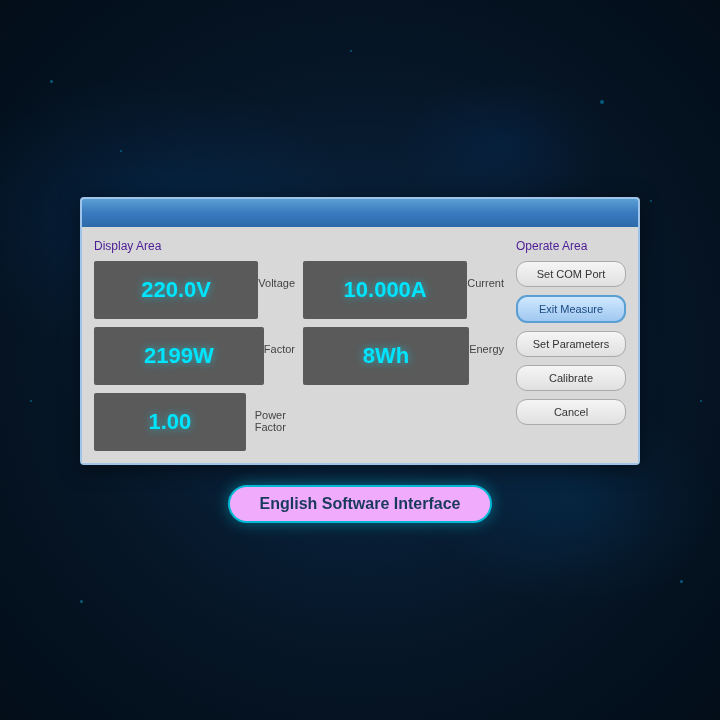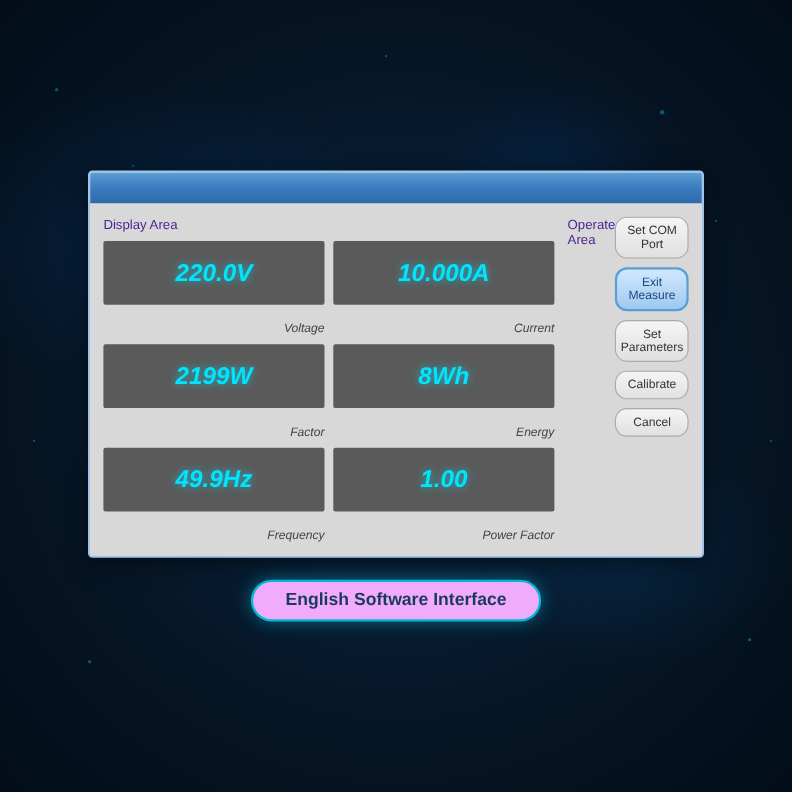--- a/index.html
+++ b/index.html
@@ -89,23 +89,22 @@
     }
 
     .metrics-grid {
       display: grid;
       grid-template-columns: 1fr 1fr;
       gap: 8px;
     }
 
     .metric-block {
       display: flex;
-      flex-direction: column;
-      align-items: flex-end;
-      font-style: italic;
+      flex-direction: row;
+      align-items: flex-start;
     }
 
     .metric-display {
       width: 100%;
       background: #5a5a5a;
       height: 58px;
       display: flex;
       align-items: center;
       justify-content: center;
       border-radius: 2px;
@@ -122,21 +121,21 @@
       font-size: 11px;
       color: #444;
       margin-top: 16px;
       text-align: center;
     }
 
     
     .operate-area {
       width: 110px;
       display: flex;
-      flex-direction: row;
+      flex-direction: column;
     }
 
     .operate-buttons {
       display: flex;
       flex-direction: column;
       gap: 8px;
     }
 
     .op-btn {
       width: 100%;
@@ -218,26 +217,20 @@
               <div class="metric-name">Factor</div>
             </div>
             <div class="metric-block">
               <div class="metric-display">
                 <span class="metric-value">8Wh</span>
               </div>
               <div class="metric-name">Energy</div>
             </div>
             <div class="metric-block">
               <div class="metric-display">
-                <span class="metric-value">49.9Hz</span>
-              </div>
-              <div class="metric-name">Frequency</div>
-            </div>
-            <div class="metric-block">
-              <div class="metric-display">
                 <span class="metric-value">1.00</span>
               </div>
               <div class="metric-name">Power Factor</div>
             </div>
           </div>
       </div>
 
       <div class="operate-area">
         <div class="area-label">Operate Area</div>
         <div class="operate-buttons" id="operate-buttons">

